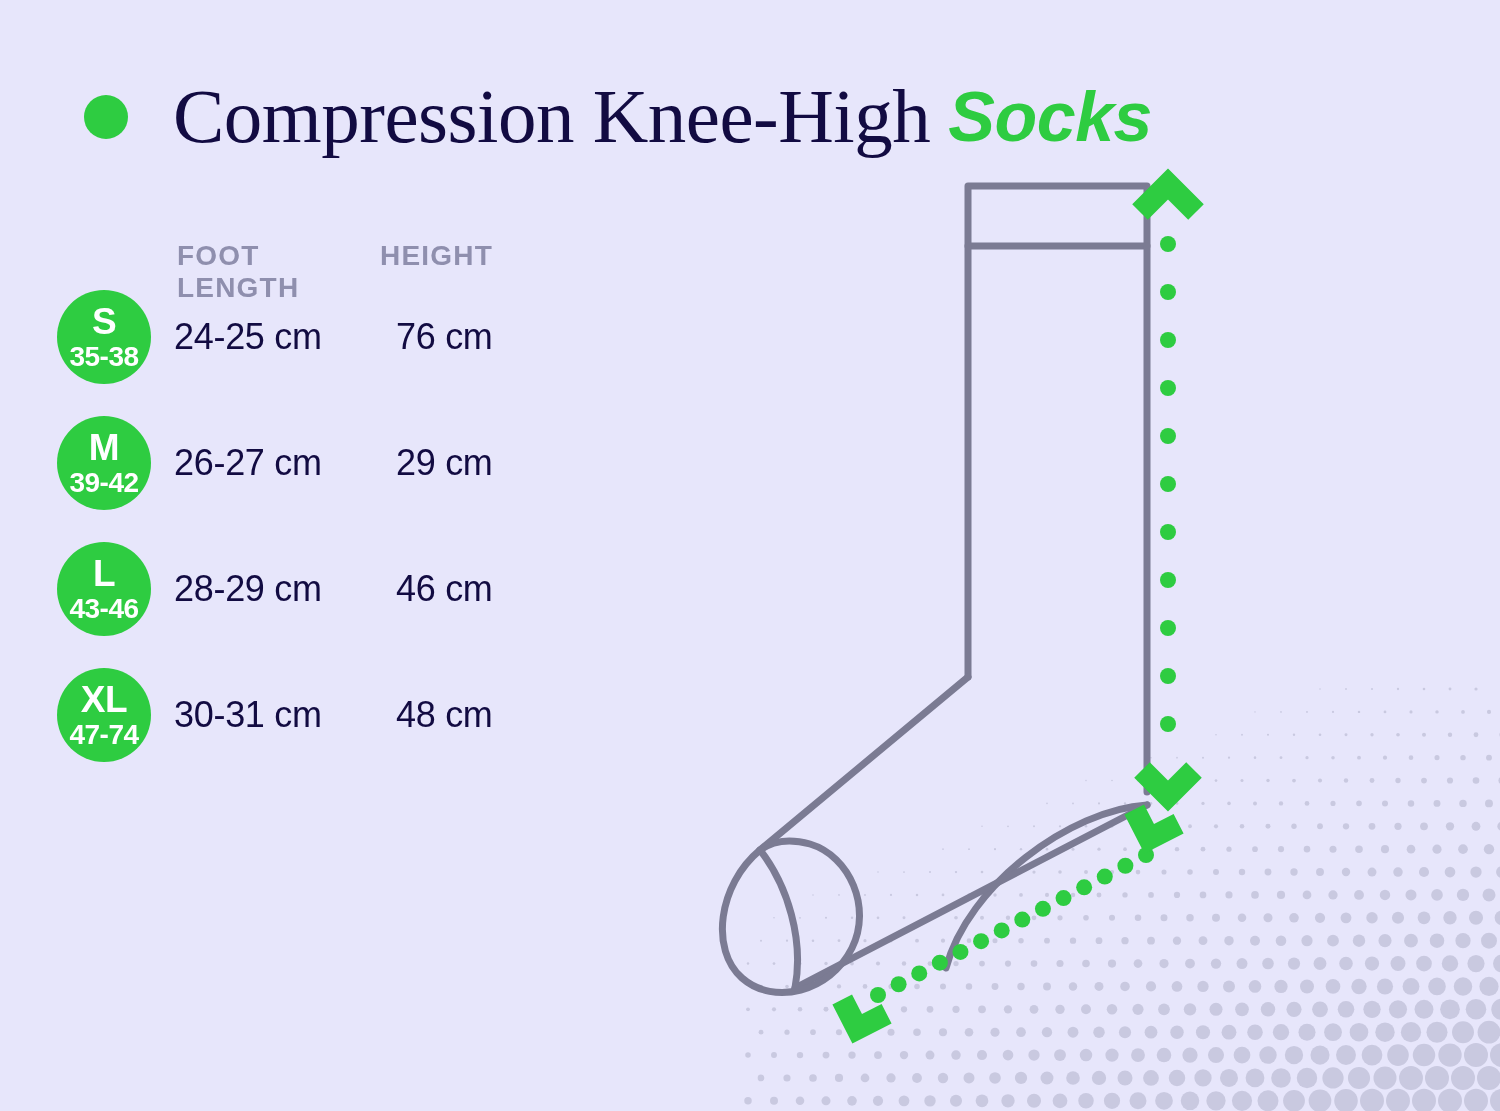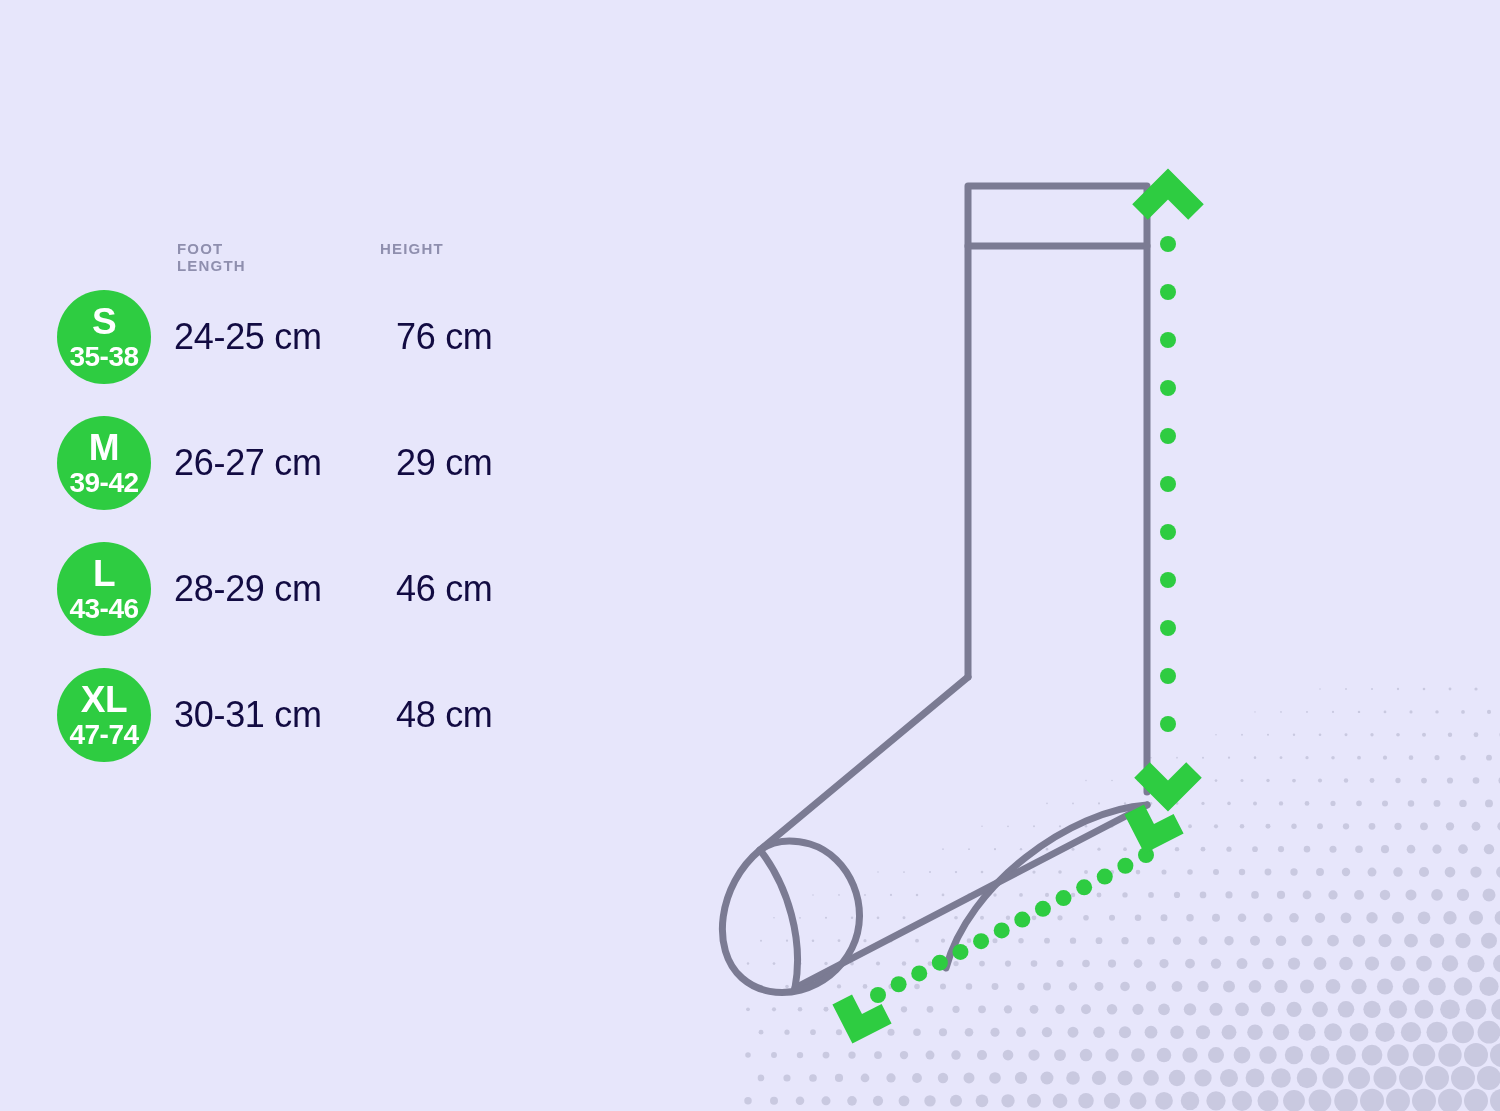--- a/index.html
+++ b/index.html
@@ -76,21 +76,21 @@
     left: 0;
     top: 240px;
     z-index: 5;
   }
   .thead {
     position: relative;
     height: 34px;
   }
   .th {
     position: absolute;
-    font-size: 15px;
+    font-size: 28px;
     font-weight: bold;
     letter-spacing: 1.2px;
     color: #8f8fae;
     top: 0;
   }
   .th-foot { left: 177px; }
   .th-height { left: 380px; }
 
   .rows {
     position: relative;
@@ -633,20 +633,25 @@
         <circle cx="619" cy="442.71999999999997" r="12"></circle>
         <circle cx="645" cy="442.71999999999997" r="12"></circle>
         <circle cx="671" cy="442.71999999999997" r="12"></circle>
         <circle cx="697" cy="442.71999999999997" r="12"></circle>
         <circle cx="723" cy="442.71999999999997" r="12"></circle>
         <circle cx="749" cy="442.71999999999997" r="12"></circle>
         <circle cx="775" cy="442.71999999999997" r="12"></circle>
       </g>
   </svg>
 
+  <div class="title-row">
+    <span class="title-bullet"></span>
+    <span class="title-main">Compression Knee-High</span>
+    <span class="title-accent">Socks</span>
+  </div>
 
   <div class="table">
 
     <div class="thead">
       <div class="th th-foot">FOOT LENGTH</div>
       <div class="th th-height">HEIGHT</div>
     </div>
 
     <div class="rows">
 

